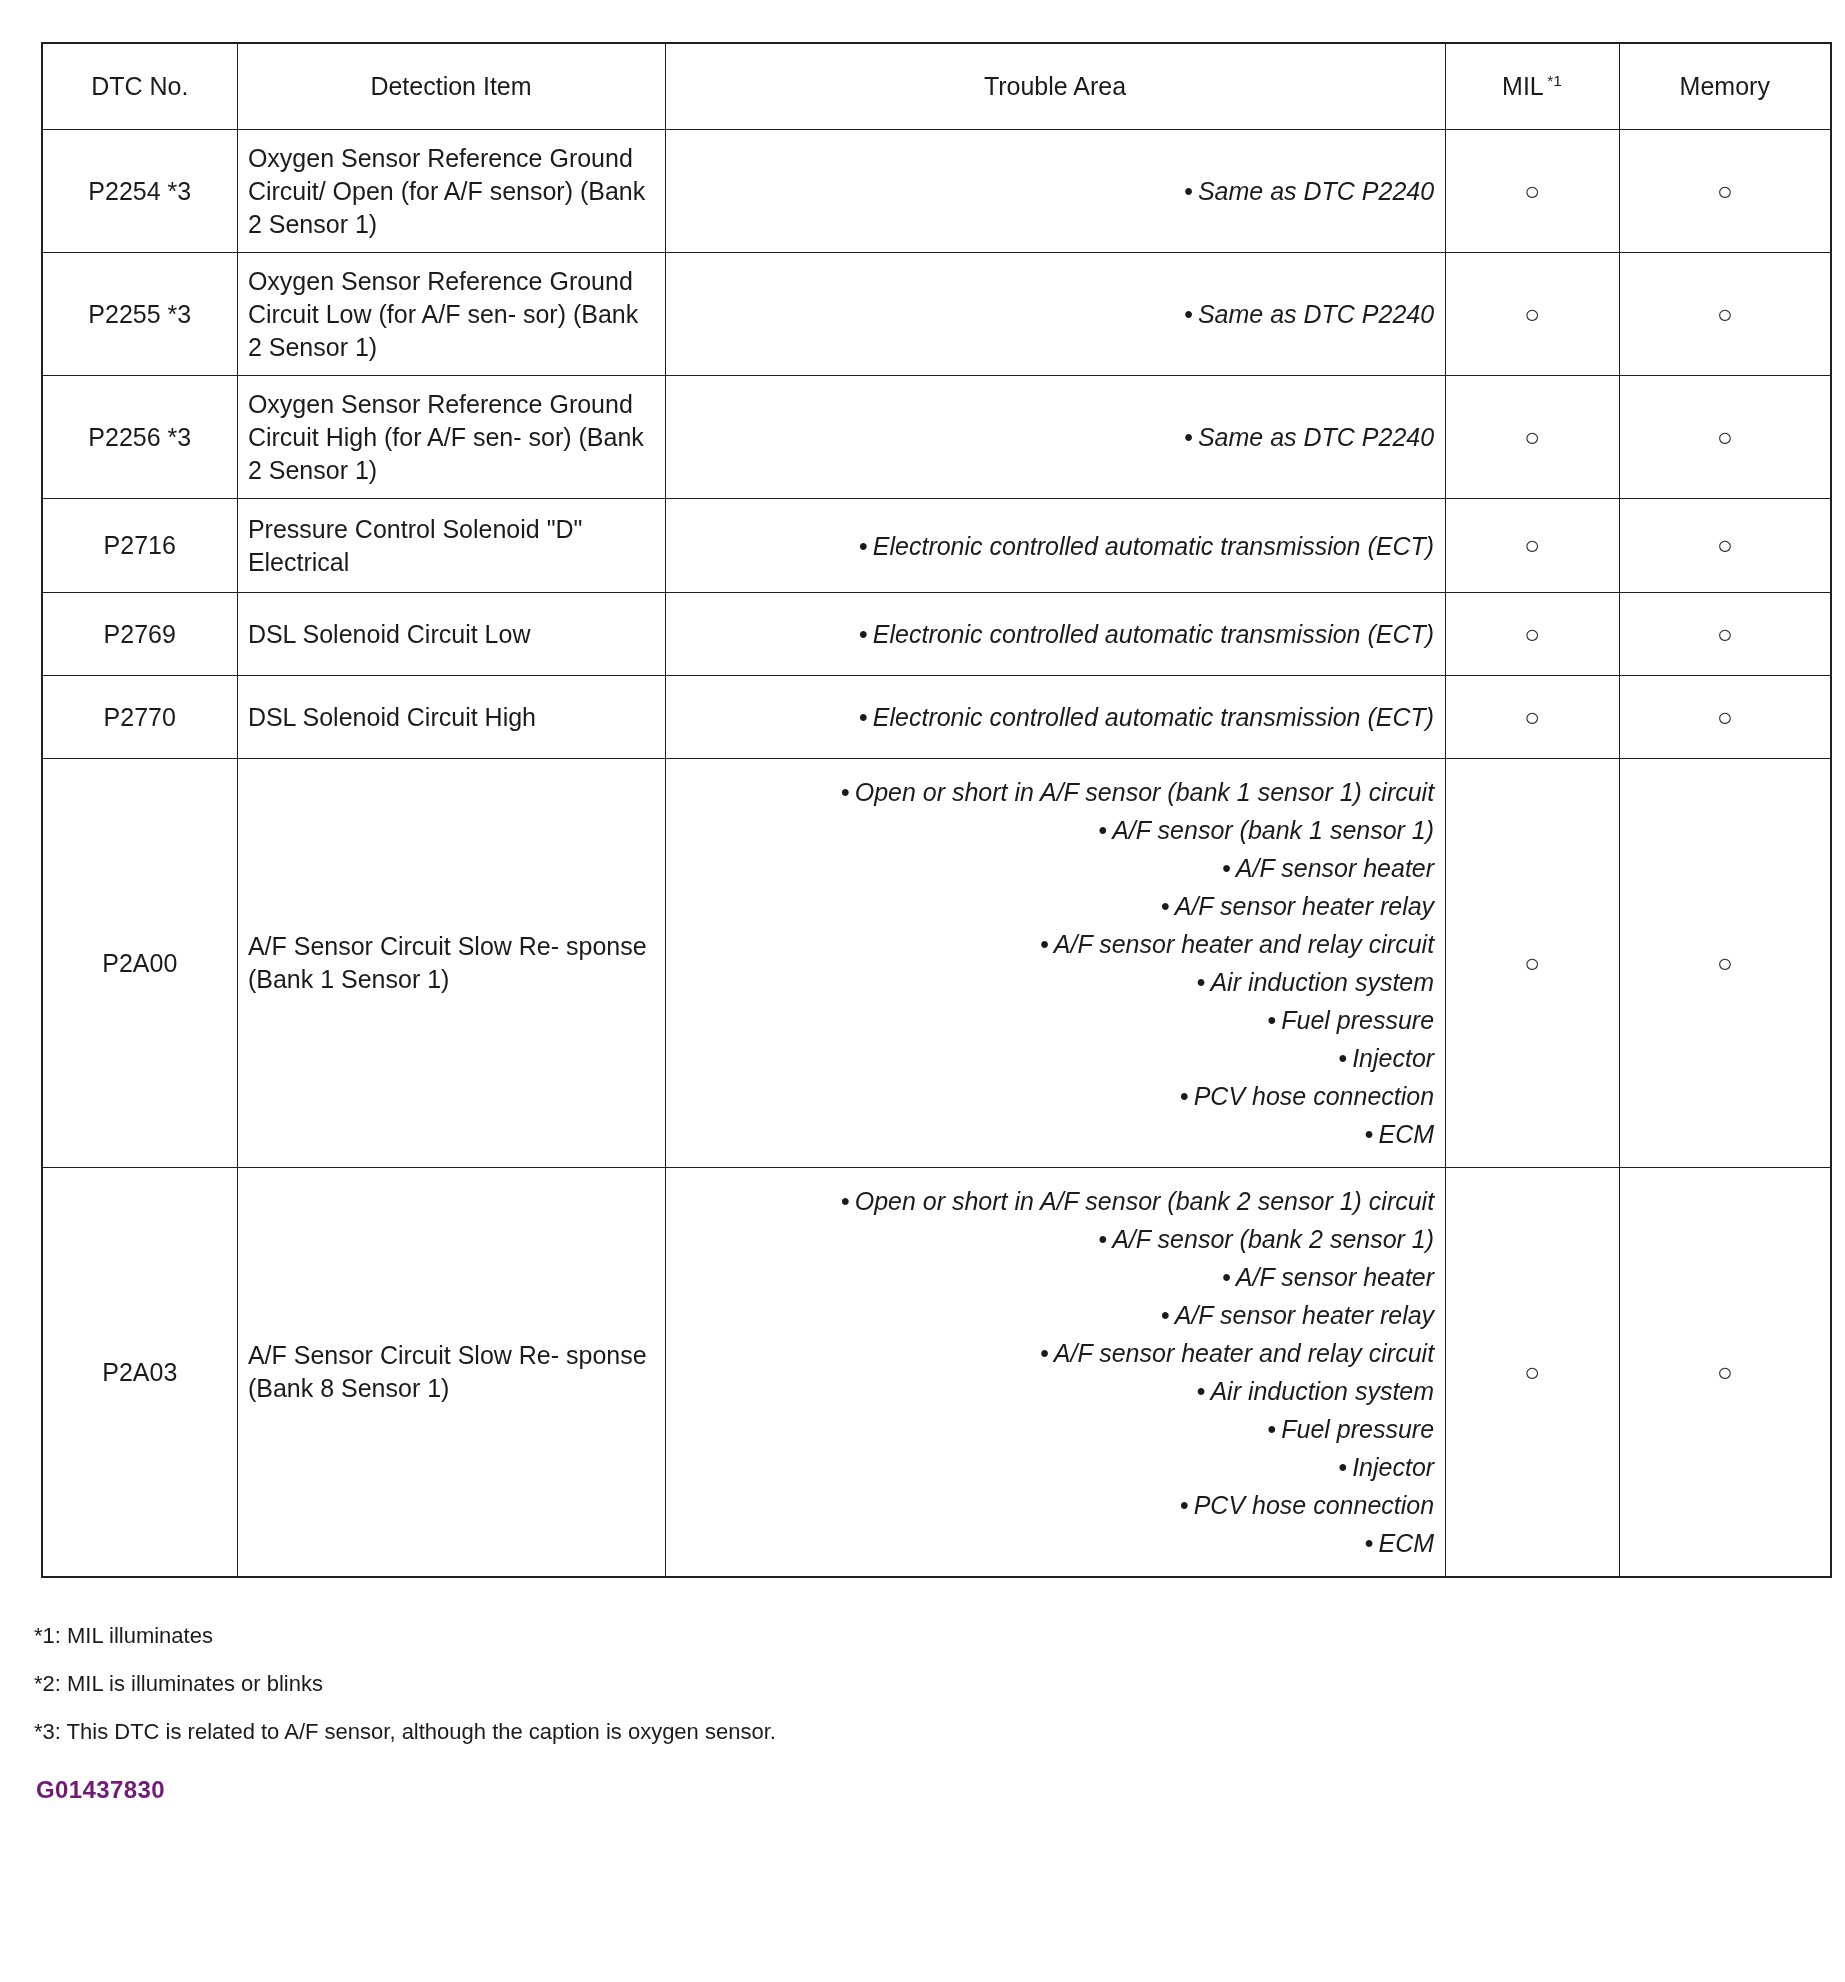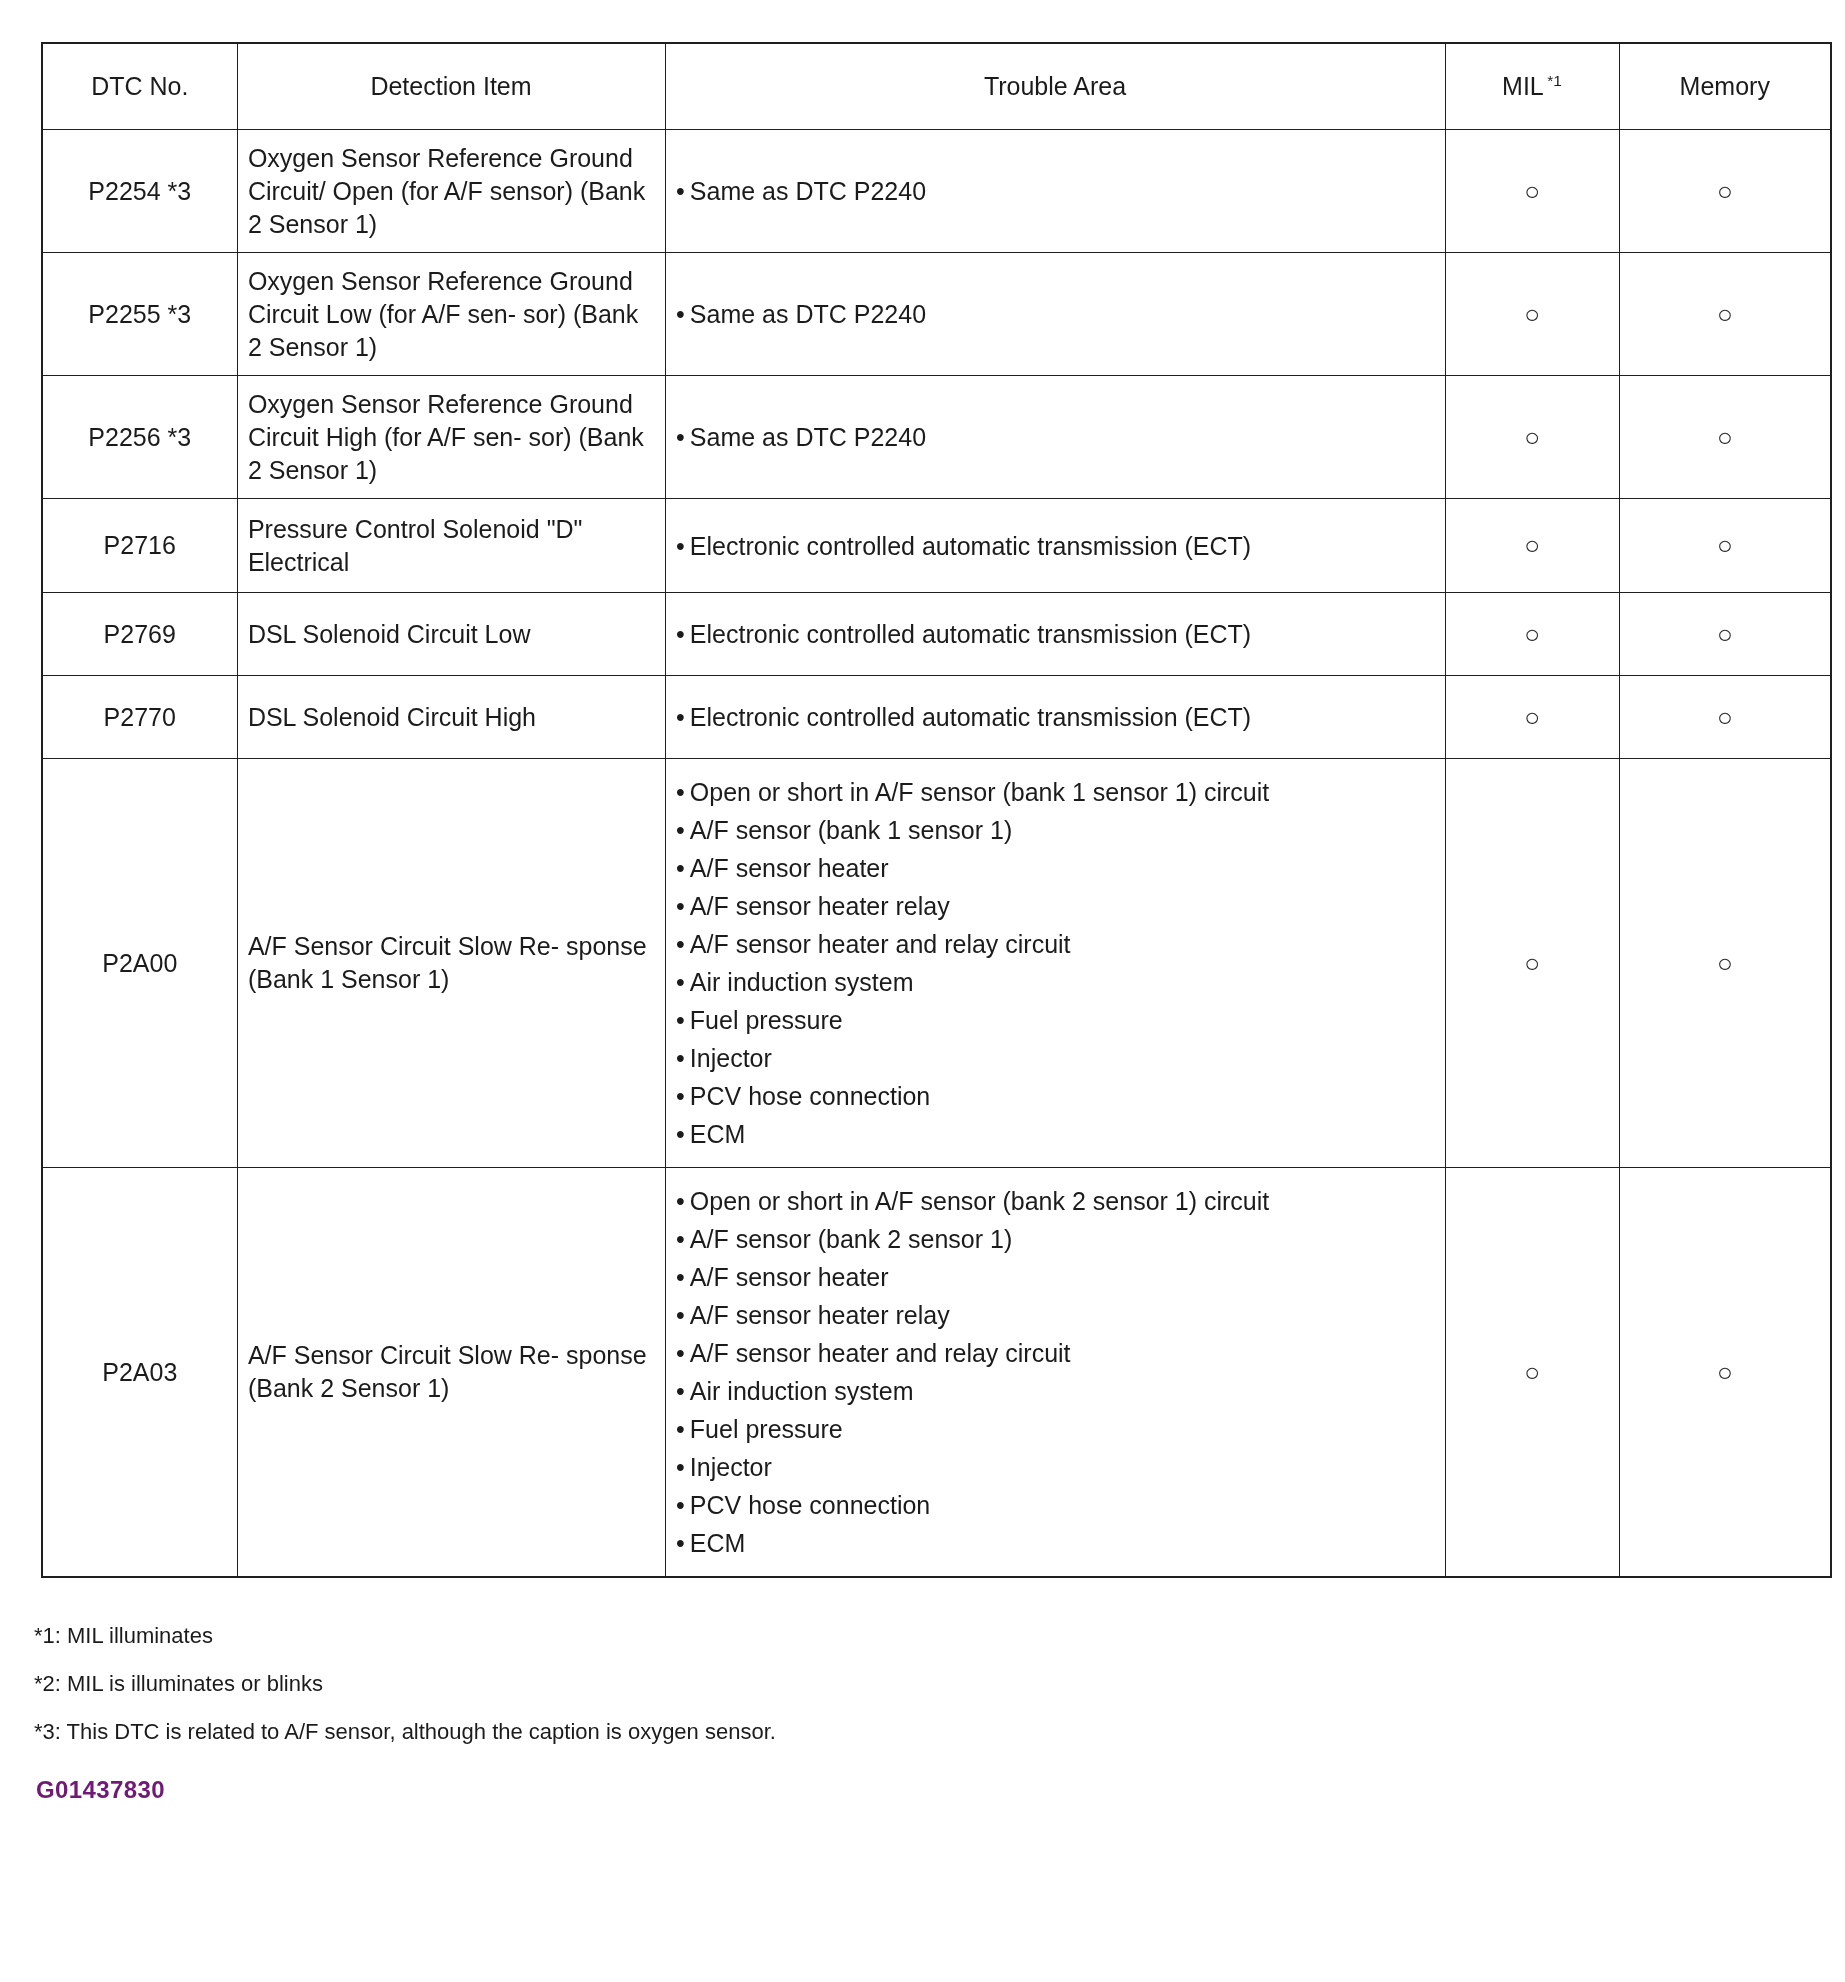--- a/index.html
+++ b/index.html
@@ -52,22 +52,23 @@
 
   td.c-dtc {
     text-align: center;
   }
   td.c-det {
     text-align: left;
     padding-left: 14px;
     padding-right: 12px;
   }
   td.c-trb {
-    text-align: left;
+    text-align: right;
     padding-left: 12px;
+    font-style: italic;
   }
   td.c-mil, td.c-mem {
     text-align: center;
     font-size: 26px;
     color: #2a2a2a;
   }
   tr.h-3l { height: 123px; }
   tr.h-2l { height: 94px; }
   tr.h-1l { height: 83px; }
   tr.h-sm { height: 75px; }
@@ -212,21 +213,21 @@
             <li>Injector</li>
             <li>PCV hose connection</li>
             <li>ECM</li>
           </ul>
         </td>
         <td class="c-mil">○</td>
         <td class="c-mem">○</td>
       </tr>
       <tr>
         <td class="c-dtc">P2A03</td>
-        <td class="c-det">A/F Sensor Circuit Slow Re- sponse (Bank 2 Sensor 1)</td>
+        <td class="c-det">A/F Sensor Circuit Slow Re- sponse (Bank 8 Sensor 1)</td>
         <td class="c-trb">
           <ul class="bullets">
             <li>Open or short in A/F sensor (bank 2 sensor 1) circuit</li>
             <li>A/F sensor (bank 2 sensor 1)</li>
             <li>A/F sensor heater</li>
             <li>A/F sensor heater relay</li>
             <li>A/F sensor heater and relay circuit</li>
             <li>Air induction system</li>
             <li>Fuel pressure</li>
             <li>Injector</li>

